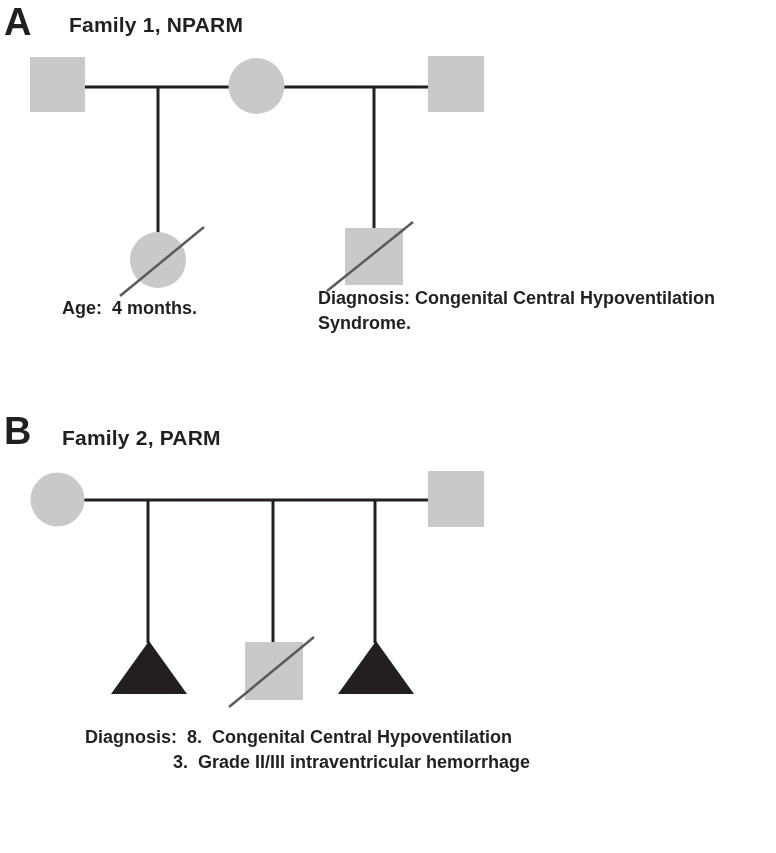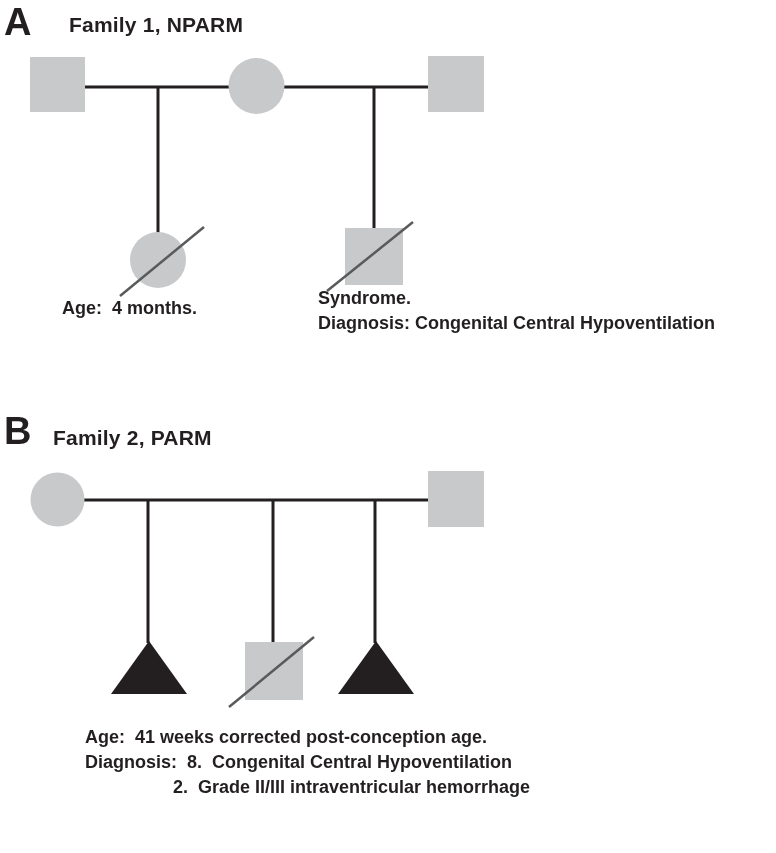--- a/index.html
+++ b/index.html
@@ -108,27 +108,26 @@
 
   <div class="panel-label" style="left:4px; top:3px;">A</div>
 
   <div class="panel-title" style="left:53px; top:14px;margin-left:16px;">Family 1, NPARM</div>
 
   <div class="note" style="left:62px; top:296px;">
     <div class="note-line">Age:  4 months.</div>
   </div>
 
   <div class="note" style="left:318px; top:286px;">
+    <div class="note-line">Diagnosis: Congenital Central Hypoventilation</div>
     <div class="note-line">Syndrome.</div>
-    <div class="note-line">Diagnosis: Congenital Central Hypoventilation</div>
   </div>
 
   <div class="panel-label" style="left:4px; top:412px;">B</div>
 
-  <div class="panel-title" style="left:53px; top:427px;">Family 2, PARM</div>
+  <div class="panel-title" style="left:62px; top:427px;">Family 2, PARM</div>
 
   <div class="note" style="left:85px; top:725px;">
-    <div class="note-line">Age:  41 weeks corrected post-conception age.</div>
     <div class="note-line">Diagnosis:  8.  Congenital Central Hypoventilation</div>
-    <div class="note-line indent">2.  Grade II/III intraventricular hemorrhage</div>
+    <div class="note-line indent">3.  Grade II/III intraventricular hemorrhage</div>
   </div>
 
 </div>
 
 </body></html>

